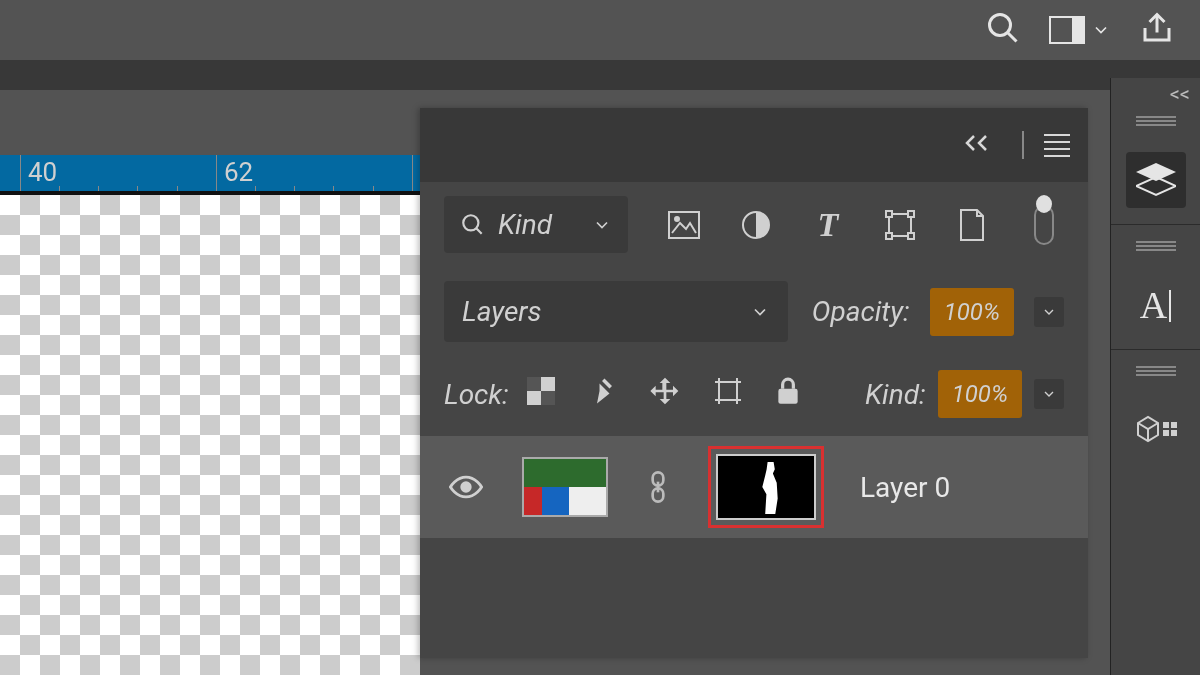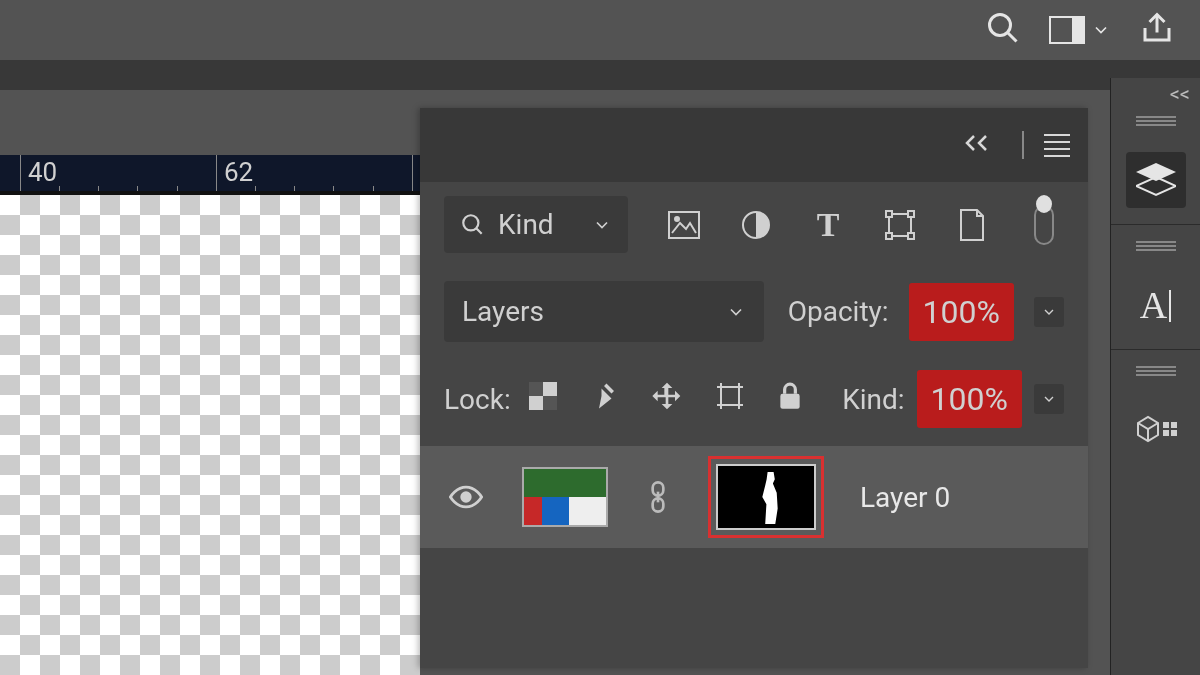--- a/index.html
+++ b/index.html
@@ -25,21 +25,21 @@
   .topbar svg { stroke: #e5e5e5; }
   .top-dropdown { display: flex; align-items: center; gap: 6px; }
   .workspace-strip { height: 30px; background: #383838; width: 100%; }
   
   .ruler {
     position: absolute;
     top: 155px;
     left: 0;
     width: 420px;
     height: 41px;
-    background: #0f172a;
+    background: #0369a1;
     overflow: hidden;
   }
   .ruler .tick-major { position: absolute; bottom: 0; width: 1px; height: 100%; background: #888; }
   .ruler .tick-minor { position: absolute; bottom: 0; width: 1px; height: 10px; background: #888; }
   .ruler .lbl { position: absolute; top: 2px; font-size: 26px; color: #d0d0d0; }
 
   .canvas-divider {
     position: absolute; top: 191px; left: 0; width: 420px; height: 4px; background: #111;
   }
   .canvas {
@@ -71,21 +71,21 @@
     display: flex; align-items: center;
     font-size: 27px; font-weight: 600;
     color: #e8e8e8;
   }
   .tabrow .spacer { flex: 1; }
   .tabrow .actions { display: flex; align-items: center; gap: 20px; }
   .hamburger { display: flex; flex-direction: column; gap: 5px; }
   .hamburger span { width: 26px; height: 2px; background: #d8d8d8; }
 
   .filter-row, .mode-row, .lock-row {
-    display: flex; align-items: center; padding: 14px 24px; gap: 24px;
+    display: flex; align-items: center; padding: 14px 24px; gap: 24px; font-style: italic;
   }
   .kind-box {
     display: flex; align-items: center; gap: 12px;
     background: #3a3a3a;
     border-radius: 4px;
     padding: 12px 16px;
     width: 230px;
     font-size: 28px;
   }
   .kind-box svg { flex-shrink: 0; }
@@ -98,21 +98,21 @@
   .mode-box {
     display: flex; align-items: center;
     background: #3a3a3a;
     border-radius: 4px;
     padding: 14px 18px;
     width: 360px;
     font-size: 28px;
   }
   .mode-box .spacer { flex: 1; }
   .opacity-wrap { display: flex; align-items: center; gap: 20px; font-size: 28px; }
-  .val-box { background: #b91c1c; padding: 10px 14px; border-radius: 3px; font-size: 32px; }
+  .val-box { background: #a16207; padding: 10px 14px; border-radius: 3px; font-size: 24px; }
   .chev { width: 30px; height: 30px; background:#3a3a3a; border-radius:3px; display:flex;align-items:center;justify-content:center; }
 
   .lock-row { font-size: 28px; gap: 18px; }
   .lock-icons { display: flex; gap: 32px; align-items: center; }
   .fill-wrap { margin-left: auto; display: flex; align-items: center; gap: 12px; font-size: 28px; }
 
   .layer-row {
     display: flex; align-items: center;
     background: #5a5a5a;
     padding: 10px 26px;

